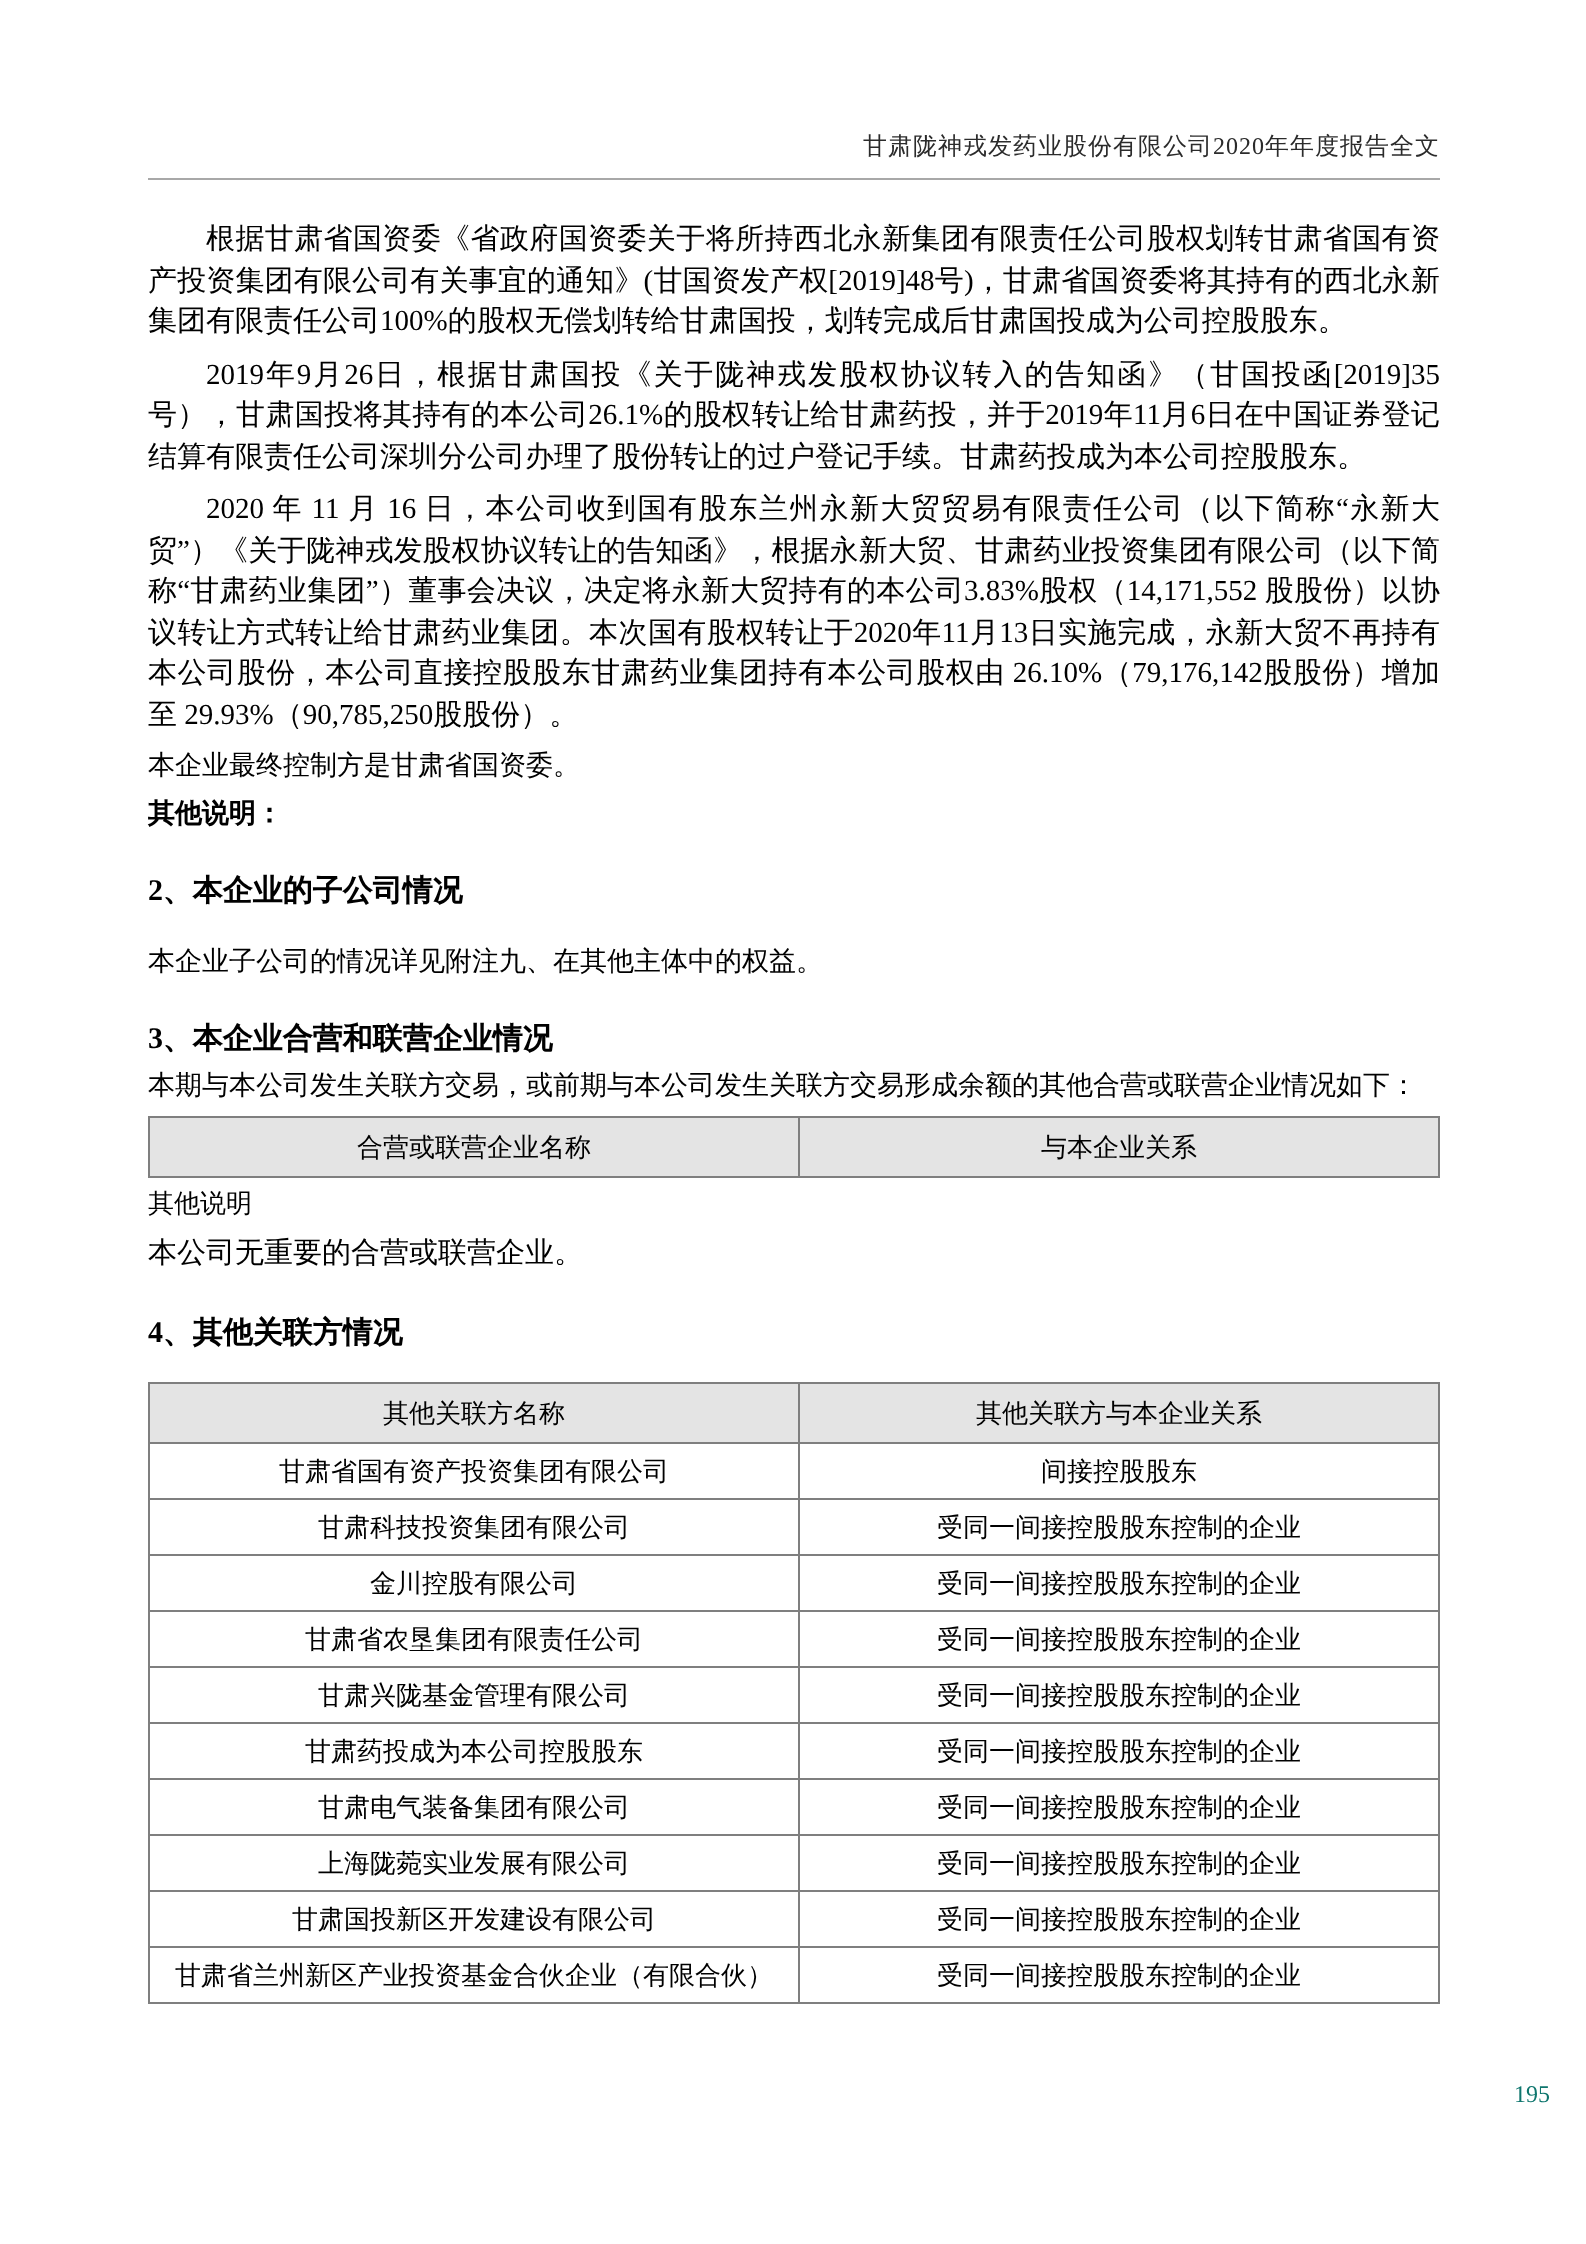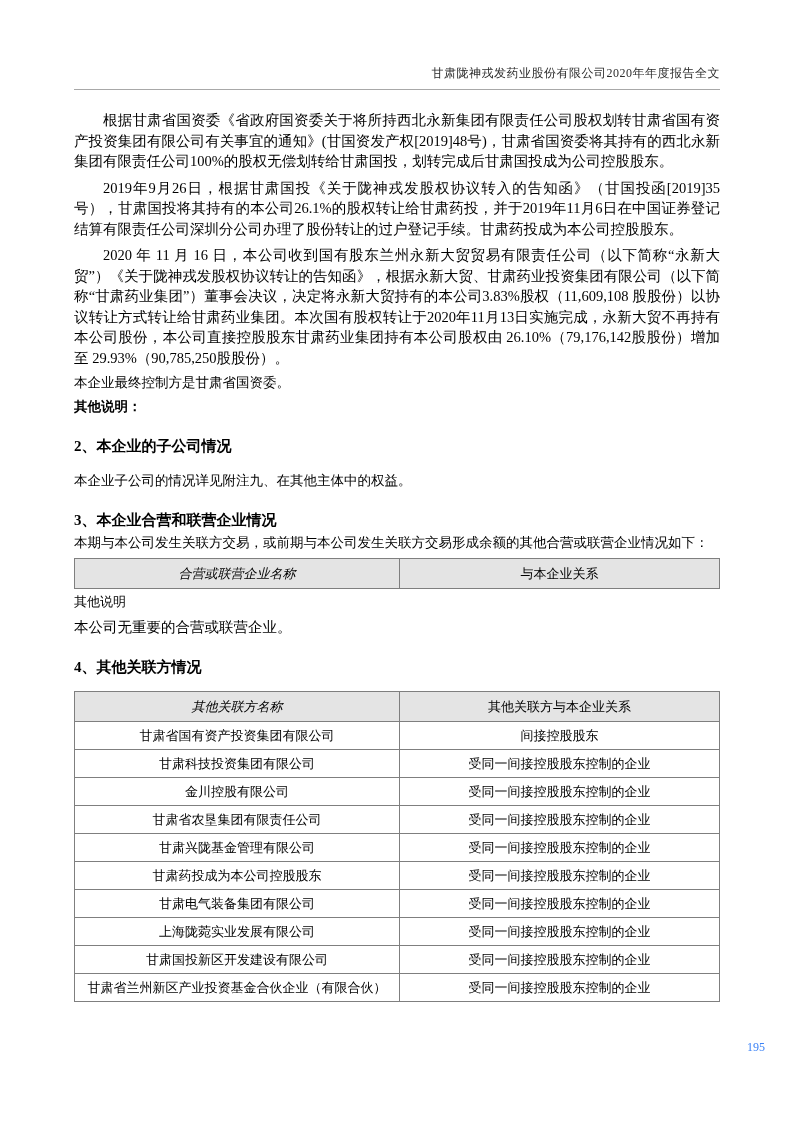--- a/index.html
+++ b/index.html
@@ -90,41 +90,41 @@
     background: #e4e4e4;
     text-align: center;
     padding: 6px 8px;
     height: 29px;
   }
   table.doc-table td {
     text-align: center;
     padding: 5px 9px;
     height: 28px;
   }
-  .col-name { width: 50.4%; font-style: italic; }
+  .col-name { width: 50.4%; }
   .page-number {
     position: absolute;
     top: 1040px;
-    right: 28px;
+    right: 18px;
     font-size: 12px;
-    color: #3b82f6;
+    color: #0f766e;
   }
 </style>
 </head>
 <body>
 
 <div class="page">
   <div class="content">
 
     <div class="doc-header">甘肃陇神戎发药业股份有限公司2020年年度报告全文</div>
 
     <div style="margin-top:20px;">
       <p class="body-para">根据甘肃省国资委《省政府国资委关于将所持西北永新集团有限责任公司股权划转甘肃省国有资产投资集团有限公司有关事宜的通知》(甘国资发产权[2019]48号)，甘肃省国资委将其持有的西北永新集团有限责任公司100%的股权无偿划转给甘肃国投，划转完成后甘肃国投成为公司控股股东。</p>
       <p class="body-para">2019年9月26日，根据甘肃国投《关于陇神戎发股权协议转入的告知函》（甘国投函[2019]35号），甘肃国投将其持有的本公司26.1%的股权转让给甘肃药投，并于2019年11月6日在中国证券登记结算有限责任公司深圳分公司办理了股份转让的过户登记手续。甘肃药投成为本公司控股股东。</p>
-      <p class="body-para">2020 年 11 月 16 日，本公司收到国有股东兰州永新大贸贸易有限责任公司（以下简称“永新大贸”）《关于陇神戎发股权协议转让的告知函》，根据永新大贸、甘肃药业投资集团有限公司（以下简称“甘肃药业集团”）董事会决议，决定将永新大贸持有的本公司3.83%股权（11,609,108 股股份）以协议转让方式转让给甘肃药业集团。本次国有股权转让于2020年11月13日实施完成，永新大贸不再持有本公司股份，本公司直接控股股东甘肃药业集团持有本公司股权由 26.10%（79,176,142股股份）增加至 29.93%（90,785,250股股份）。</p>
+      <p class="body-para">2020 年 11 月 16 日，本公司收到国有股东兰州永新大贸贸易有限责任公司（以下简称“永新大贸”）《关于陇神戎发股权协议转让的告知函》，根据永新大贸、甘肃药业投资集团有限公司（以下简称“甘肃药业集团”）董事会决议，决定将永新大贸持有的本公司3.83%股权（14,171,552 股股份）以协议转让方式转让给甘肃药业集团。本次国有股权转让于2020年11月13日实施完成，永新大贸不再持有本公司股份，本公司直接控股股东甘肃药业集团持有本公司股权由 26.10%（79,176,142股股份）增加至 29.93%（90,785,250股股份）。</p>
       <div class="plain-line">本企业最终控制方是甘肃省国资委。</div>
       <div class="plain-line gap">其他说明：</div>
     </div>
 
     <h3 class="sec-heading">2、本企业的子公司情况</h3>
     <div class="plain-line after-heading">本企业子公司的情况详见附注九、在其他主体中的权益。</div>
 
     <h3 class="sec-heading">3、本企业合营和联营企业情况</h3>
     <div class="plain-line">本期与本公司发生关联方交易，或前期与本公司发生关联方交易形成余额的其他合营或联营企业情况如下：</div>
 

